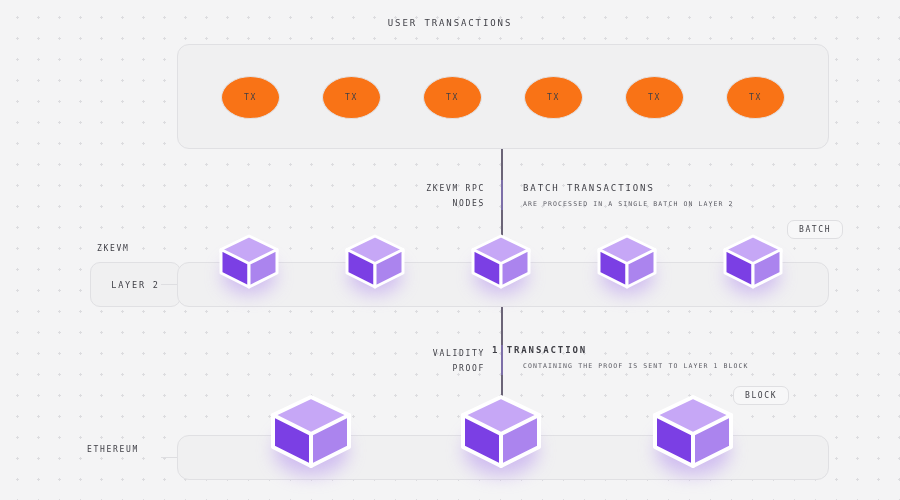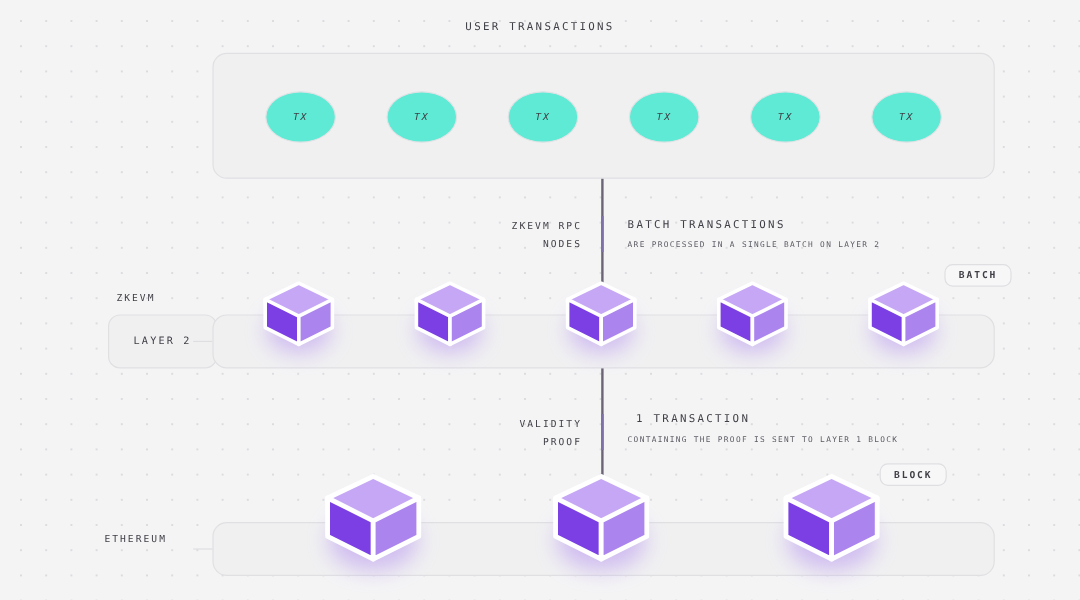--- a/index.html
+++ b/index.html
@@ -86,46 +86,44 @@
   }
   .c2 { top:284px; }
   .c1 { top:457px; }
 
   
   .tx {
     position:absolute;
     width:59px;
     height:43px;
     border-radius:50%;
-    background:#5eead4;
+    background:#f97316;
     border:1px solid #e2e2e5;
     display:flex;
     align-items:center;
     justify-content:center;
     font-size:8px;
     letter-spacing:1.6px;
     color:#3f3f46;
-    font-style:italic;
   }
 
   
   .badge {
     position:absolute;
     background:#f7f7f8;
     border:1px solid #dfdfe2;
     border-radius:7px;
     height:19px;
     padding:0 11px;
     display:flex;
     align-items:center;
     justify-content:center;
     font-size:8px;
     letter-spacing:1.6px;
     color:#3f3f46;
-    font-weight:bold;
   }
 
   
   .spine {
     position:absolute;
     width:1.5px;
     background:#6b6477;
     left:501px;
   }
   .spine-a { top:149px; height:113px; }
@@ -227,21 +225,21 @@
     </svg>
   </div>
 
   <div class="spine spine-b"></div>
   <div class="divider div-b"></div>
 
   <div class="sidelbl" style="left:370px; top:346px; width:115px;">
     <div>VALIDITY</div>
     <div>PROOF</div>
   </div>
-  <div class="ttl" style="left:530px; top:345px;">1 TRANSACTION</div>
+  <div class="ttl" style="left:492px; top:345px;font-weight:bold;">1 TRANSACTION</div>
   <div class="sub" style="left:523px; top:362px;">CONTAINING THE PROOF IS SENT TO LAYER 1 BLOCK</div>
 
   <div class="badge" style="left:733px; top:386px;">BLOCK</div>
 
   <div class="chainlbl" style="left:87px; top:417px;margin-top:28px;">ETHEREUM</div>
   <div class="connector c1"></div>
   <div class="panel rowbox l1row"></div>
 
   <div class="cube" style="left:267px; top:392px; width:88px; height:80px;">
     <div class="glow"></div>

